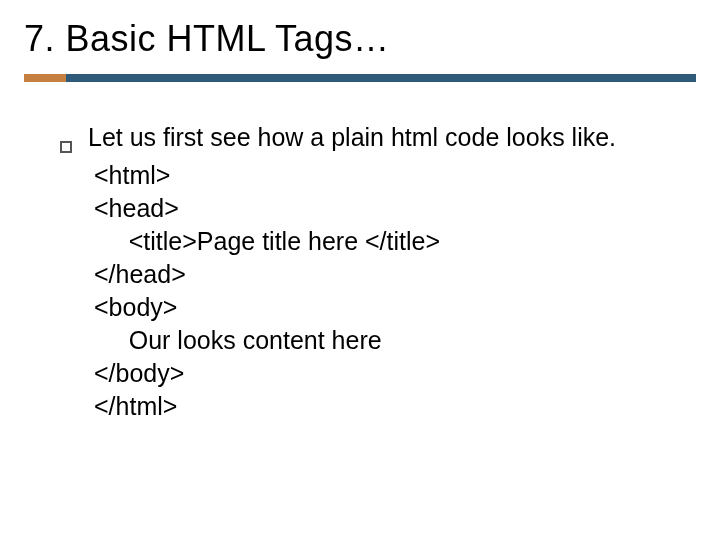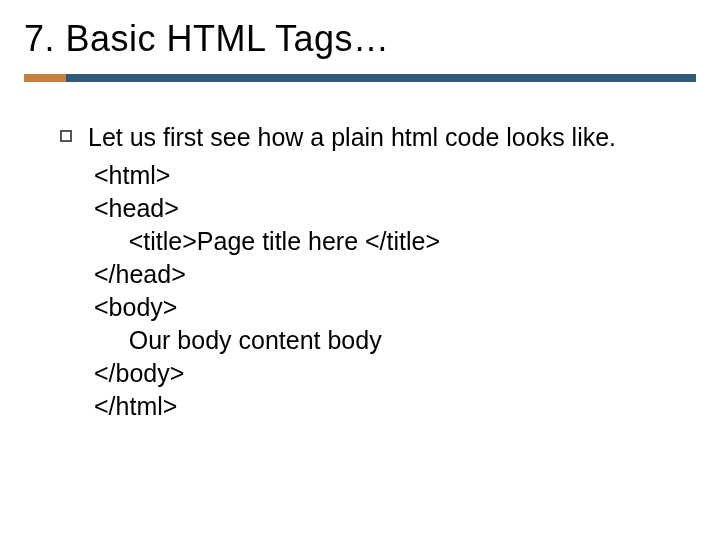--- a/index.html
+++ b/index.html
@@ -33,21 +33,21 @@
     position: absolute;
     left: 0; top: 0; bottom: 0;
     width: 42px;
     background: #c57f3f;
   }
   .content {
     padding-left: 36px;
   }
   .bullet-row {
     display: flex;
-    align-items: flex-start;
+    align-items: flex-end;
     gap: 16px;
     margin-bottom: 6px;
   }
   .bullet {
     width: 12px;
     height: 12px;
     border: 2px solid #555;
     margin-top: 8px;
     flex: 0 0 auto;
   }
@@ -78,18 +78,18 @@
     <div class="bullet-row">
       <div class="bullet"></div>
       <div class="lead">Let us first see how a plain html code looks like.</div>
     </div>
 
     <div class="code-block"><span>&lt;html&gt;</span>
 <span>&lt;head&gt;</span>
 <span>     &lt;title&gt;Page title here &lt;/title&gt;</span>
 <span>&lt;/head&gt;</span>
 <span>&lt;body&gt;</span>
-<span>     Our body content body</span>
+<span>     Our looks content here</span>
 <span>&lt;/body&gt;</span>
 <span>&lt;/html&gt;</span></div>
   </div>
 
 </div>
 
 </body></html>

